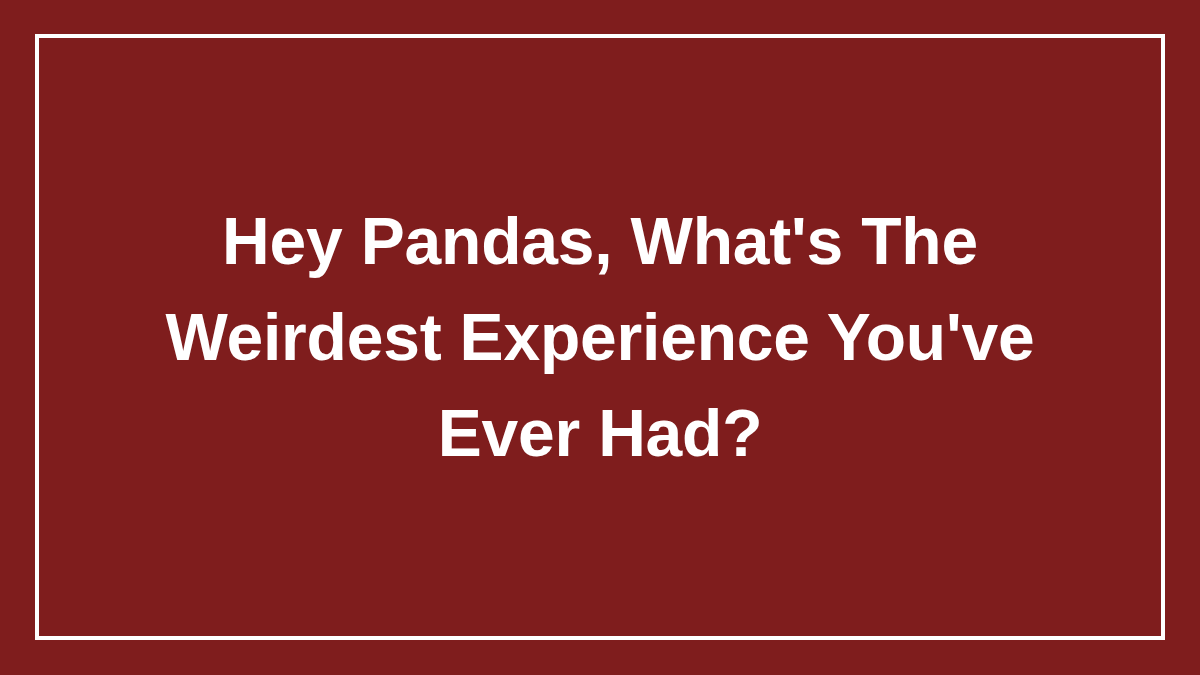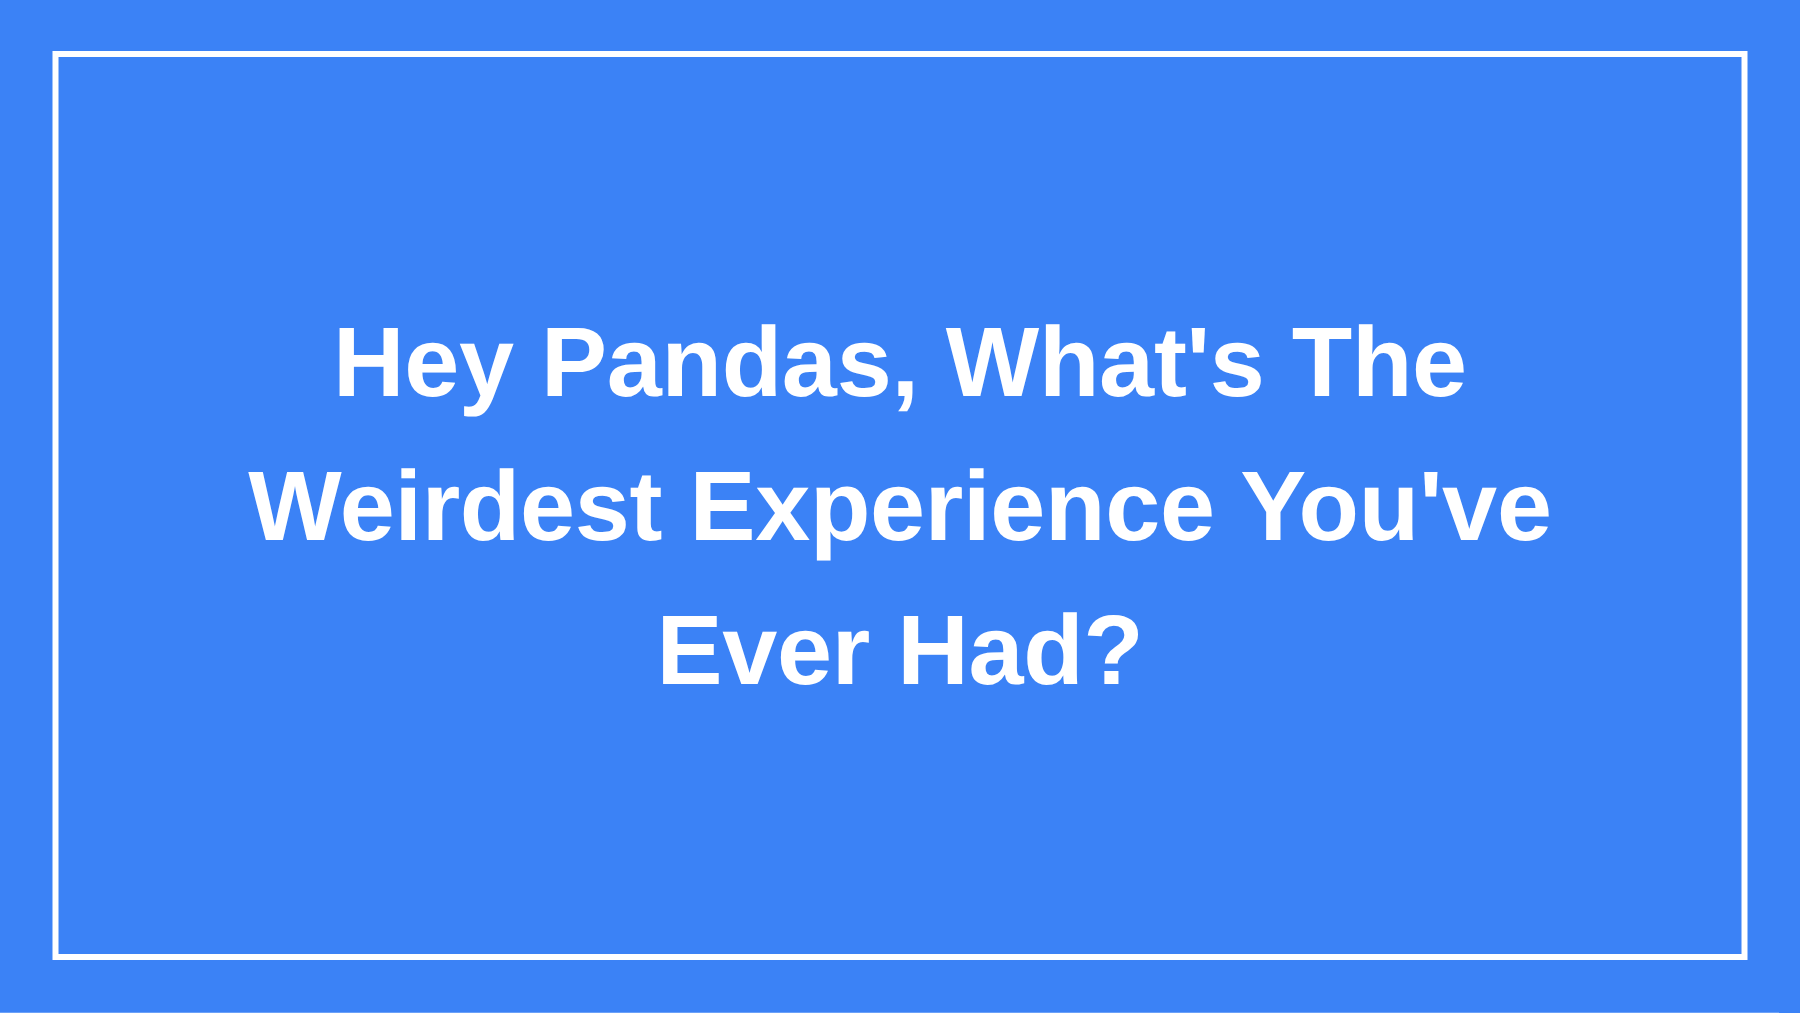--- a/index.html
+++ b/index.html
@@ -14,21 +14,21 @@
     overflow: hidden;
     font-family: "Liberation Sans", "DejaVu Sans", sans-serif;
   }
 
   
   .card {
     position: relative;
     box-sizing: border-box;
     width: 1200px;
     height: 675px;
-    background: #3b82f6;
+    background: #7f1d1d;
     overflow: hidden;
   }
 
   
   .frame {
     position: absolute;
     left: 35px;
     top: 34px;
     width: 1130px;
     height: 606px;

